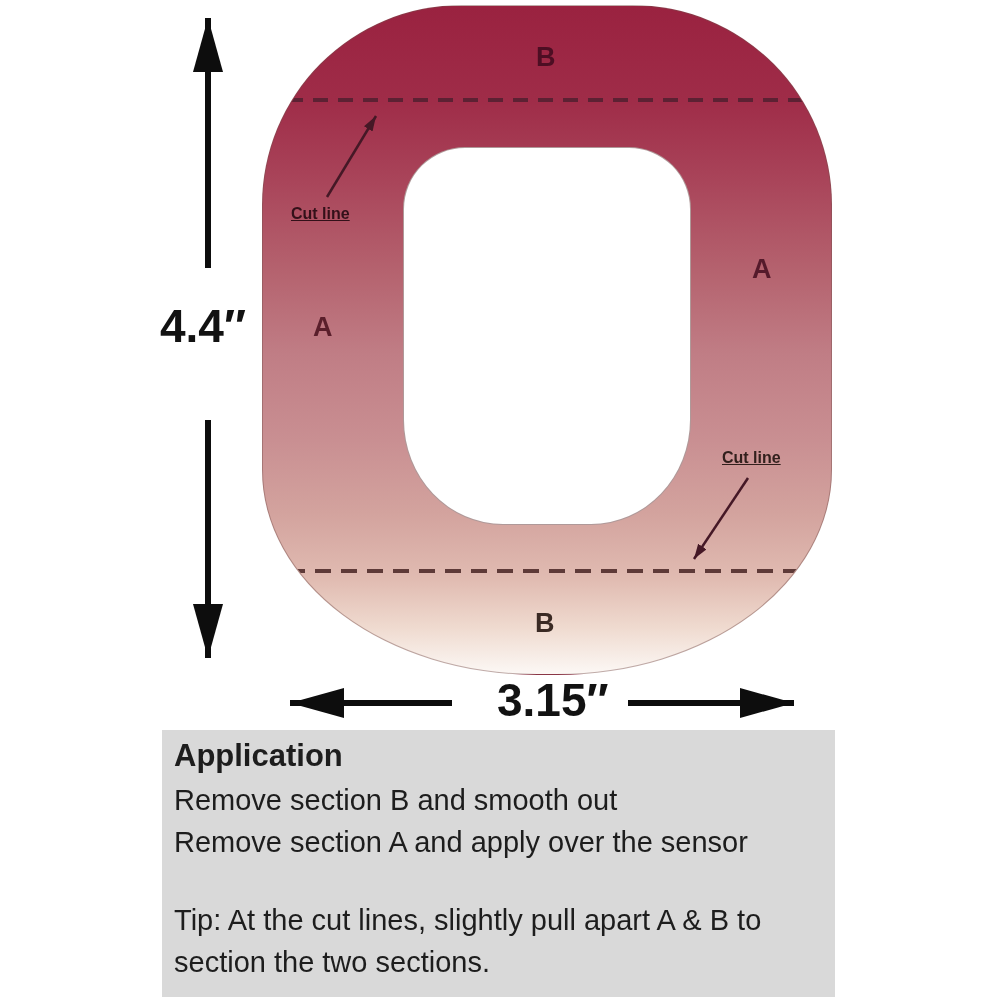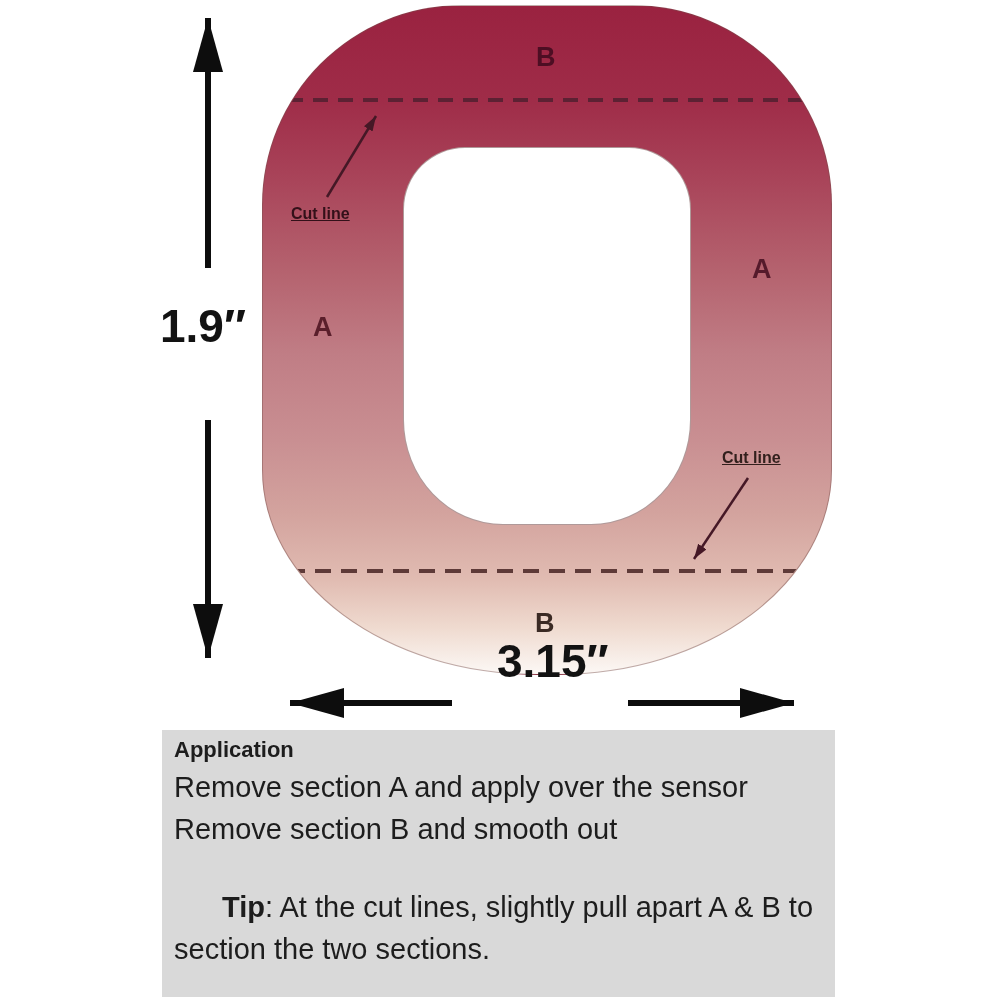--- a/index.html
+++ b/index.html
@@ -36,54 +36,54 @@
   .lbl-a-right{left:752px;top:256px;color:#551a2b;}
   .lbl-a-left{left:313px;top:314px;color:#5a1f2b;}
   .lbl-b-bottom{left:535px;top:610px;color:#3a2a24;}
   .cutline-label{position:absolute;font-size:16px;font-weight:700;line-height:1;text-decoration:underline;}
   .cutline-top{left:291px;top:206px;color:#331019;}
   .cutline-bottom{left:722px;top:450px;color:#32201d;}
 
   
   .dim-label{position:absolute;font-size:46px;font-weight:600;color:#121212;line-height:1;}
   .dim-height{left:160px;top:303px;}
-  .dim-width{left:497px;top:638px;}
+  .dim-width{left:497px;top:677px;}
 
   
   .overlay{position:absolute;left:0;top:0;width:1000px;height:1000px;pointer-events:none;}
 
   
   .info-box{position:absolute;left:162px;top:730px;width:673px;height:267px;
             background:#d9d9d9;color:#1d1d1d;box-sizing:border-box;
             padding:4px 14px 0 12px;font-size:29px;line-height:1.45;}
   .info-box p{margin:0;}
-  .info-heading{font-weight:700;font-size:22px;margin:0;}
+  .info-heading{font-weight:700;font-size:31px;margin:0;}
   .tip-gap{margin-top:36px !important;}
-  .bold{font-weight:700;margin-left:48px;}
+  .bold{font-weight:400;}
 </style>
 </head>
 <body>
 
 <div class="canvas">
 
   <div class="patch">
     <div class="dash dash-top"></div>
     <div class="dash dash-bottom"></div>
     <div class="cutout"></div>
   </div>
 
   <div class="sec-label lbl-b-top">B</div>
   <div class="sec-label lbl-a-right">A</div>
   <div class="sec-label lbl-a-left">A</div>
   <div class="sec-label lbl-b-bottom">B</div>
 
   <div class="cutline-label cutline-top">Cut line</div>
   <div class="cutline-label cutline-bottom">Cut line</div>
 
-  <div class="dim-label dim-height">1.9″</div>
+  <div class="dim-label dim-height">4.4″</div>
   <div class="dim-label dim-width">3.15″</div>
 
   <svg class="overlay" viewBox="0 0 1000 1000" xmlns="http://www.w3.org/2000/svg">
     <defs>
       <marker id="mBig" markerWidth="10" markerHeight="6" refX="9" refY="2.5" orient="auto" markerUnits="strokeWidth">
         <path d="M0,0 L9,2.5 L0,5 z" fill="#0d0d0d"></path>
       </marker>
       <marker id="mSmall" markerWidth="7" markerHeight="5" refX="6" refY="2" orient="auto" markerUnits="strokeWidth">
         <path d="M0,0 L6,2 L0,4 z" fill="#451826"></path>
       </marker>
@@ -94,19 +94,19 @@
 
     <line x1="452" y1="703" x2="290" y2="703" stroke="#0d0d0d" stroke-width="6" marker-end="url(#mBig)"></line>
     <line x1="628" y1="703" x2="794" y2="703" stroke="#0d0d0d" stroke-width="6" marker-end="url(#mBig)"></line>
 
     <line x1="327" y1="197" x2="376" y2="116" stroke="#451826" stroke-width="2.5" marker-end="url(#mSmall)"></line>
     <line x1="748" y1="478" x2="694" y2="559" stroke="#451826" stroke-width="2.5" marker-end="url(#mSmall)"></line>
   </svg>
 
   <div class="info-box">
     <p class="info-heading">Application</p>
+    <p>Remove section B and smooth out</p>
     <p>Remove section A and apply over the sensor</p>
-    <p>Remove section B and smooth out</p>
     <p class="tip-gap"><span class="bold">Tip</span><span>: At the cut lines, slightly pull apart A &amp; B to</span></p>
     <p>section the two sections.</p>
   </div>
 
 </div>
 
 </body></html>

